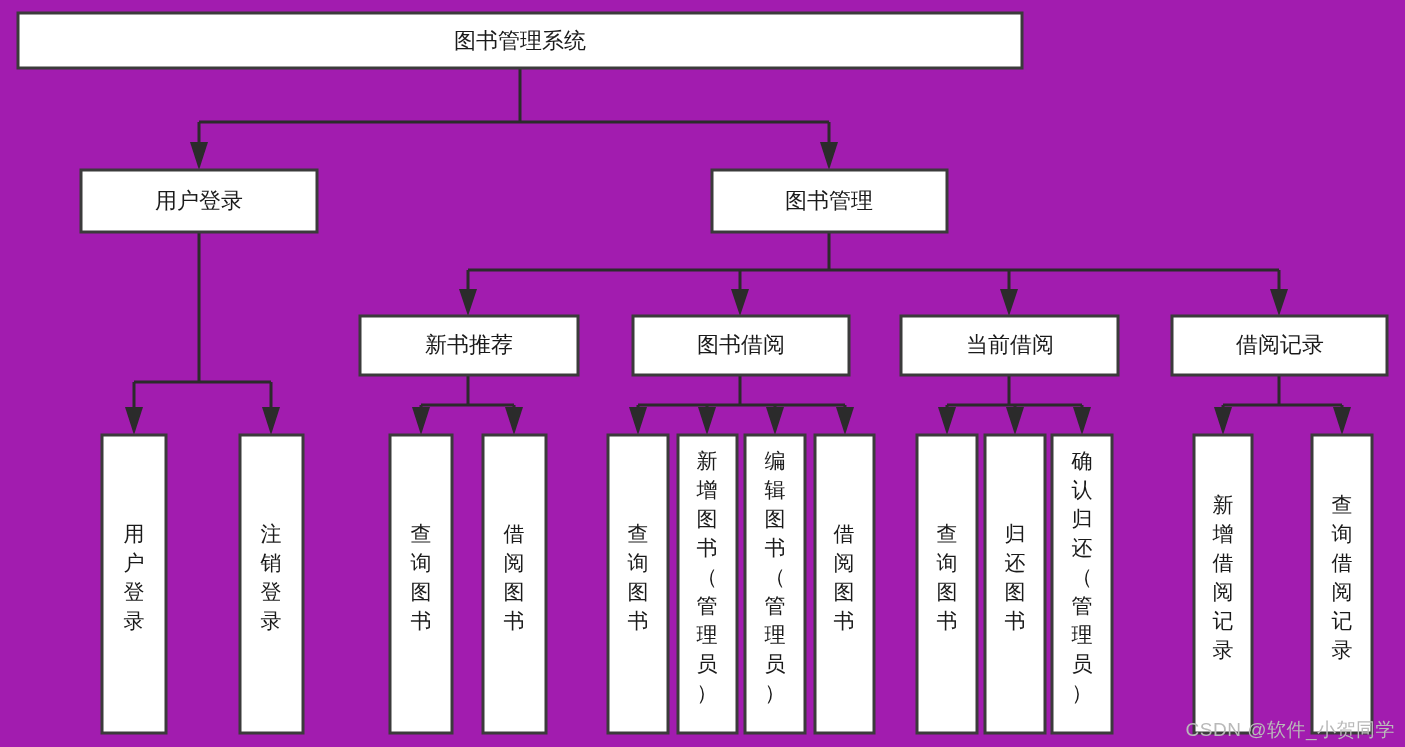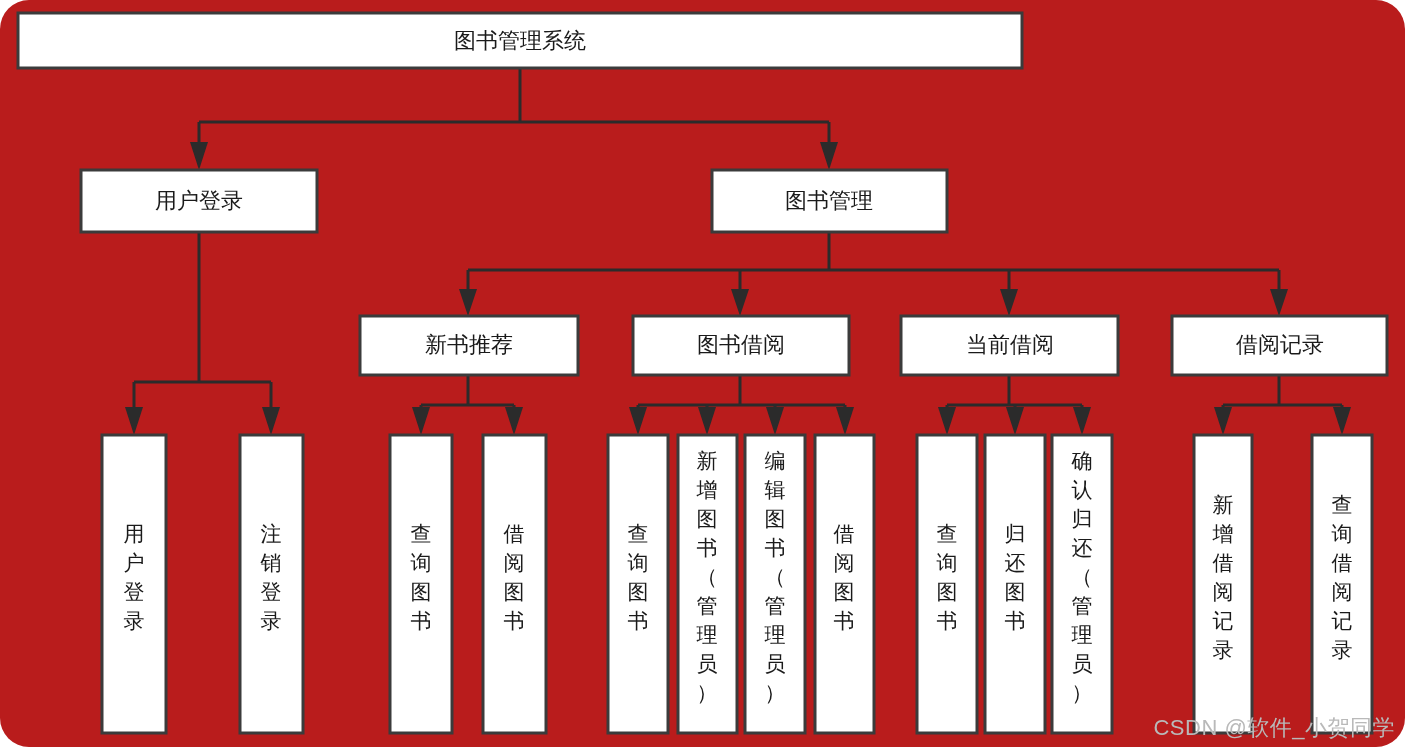--- a/index.html
+++ b/index.html
@@ -7,23 +7,22 @@
     padding: 0;
     background: #ffffff;
   }
   body {
     font-family: "Liberation Sans", "DejaVu Sans", sans-serif;
   }
   #diagram-root {
     position: relative;
     width: 1405px;
     height: 747px;
-    background: #b91c1c;
+    background: #a21caf;
     overflow: hidden;
-    border-radius: 29px;
   }
   svg#flow {
     position: absolute;
     left: 0;
     top: 0;
     width: 1405px;
     height: 747px;
     display: block;
   }
   .node-box {
@@ -52,21 +51,21 @@
     font-family: "Liberation Sans", "DejaVu Sans", sans-serif;
     font-size: 21px;
     fill: #1a1a1a;
     text-anchor: middle;
   }
   .watermark {
     position: absolute;
     right: 10px;
     bottom: 4px;
     font-family: "Liberation Sans", "DejaVu Sans", sans-serif;
-    font-size: 22px;
+    font-size: 19px;
     color: #b9b9b9;
     letter-spacing: 0.5px;
     white-space: nowrap;
     pointer-events: none;
   }
 </style>
 </head>
 <body>
 
 <div id="diagram-root">

